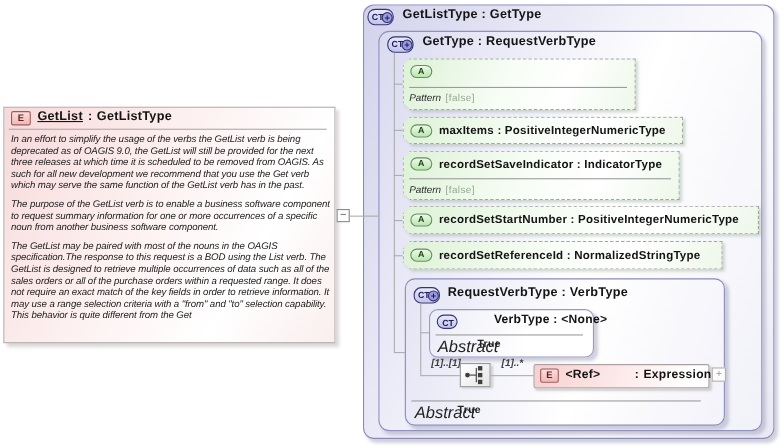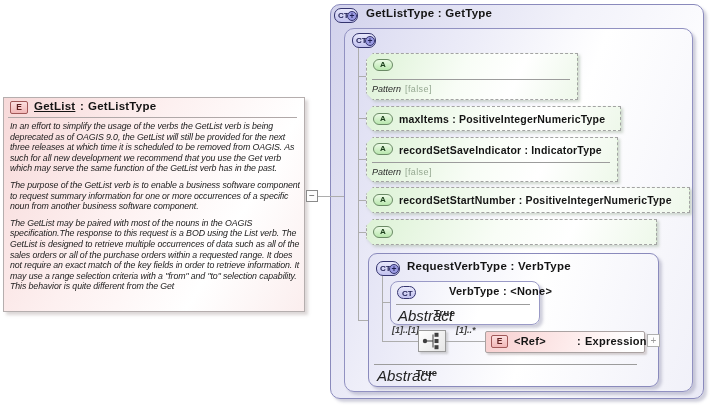--- a/index.html
+++ b/index.html
@@ -77,20 +77,21 @@
     <span class="ct-txt">CT</span>
     <span class="ct-plus">+</span>
   </span>
   <span class="hdr" style="left:366px;top:7px;">GetListType : GetType</span>
 
   <div class="ctbox inner" style="left:344px;top:28px;width:347px;height:362px;"></div>
   <span class="ct-icon" style="left:352px;top:33px;">
     <span class="ct-txt">CT</span>
     <span class="ct-plus">+</span>
   </span>
+  <span class="hdr" style="left:384px;top:32px;">GetType : RequestVerbType</span>
 
   <div class="ln" style="left:358px;top:48px;width:1px;height:272px;"></div>
   <div class="ln" style="left:358px;top:76px;width:8px;height:1px;"></div>
   <div class="ln" style="left:358px;top:118px;width:8px;height:1px;"></div>
   <div class="ln" style="left:358px;top:159px;width:8px;height:1px;"></div>
   <div class="ln" style="left:358px;top:200px;width:8px;height:1px;"></div>
   <div class="ln" style="left:358px;top:232px;width:8px;height:1px;"></div>
   <div class="ln" style="left:358px;top:320px;width:10px;height:1px;"></div>
 
   <div class="attr-wrap" style="left:366px;top:53px;width:212px;height:47px;">
@@ -122,20 +123,21 @@
   <div class="attr-wrap" style="left:366px;top:187px;width:324px;height:26px;">
     <div class="attr">
       <span class="a-icon" style="left:6px;top:6px;">A</span>
       <span class="attr-label">recordSetStartNumber : PositiveIntegerNumericType</span>
     </div>
   </div>
 
   <div class="attr-wrap" style="left:366px;top:219px;width:291px;height:26px;">
     <div class="attr">
       <span class="a-icon" style="left:6px;top:6px;">A</span>
+      <span class="attr-label">recordSetReferenceId : NormalizedStringType</span>
     </div>
   </div>
 
   <div class="ctbox rvt" style="left:368px;top:253px;width:289px;height:132px;"></div>
   <span class="ct-icon" style="left:376px;top:261px;">
     <span class="ct-txt">CT</span>
     <span class="ct-plus">+</span>
   </span>
   <span class="hdr" style="left:407px;top:260px;">RequestVerbType : VerbType</span>
 

